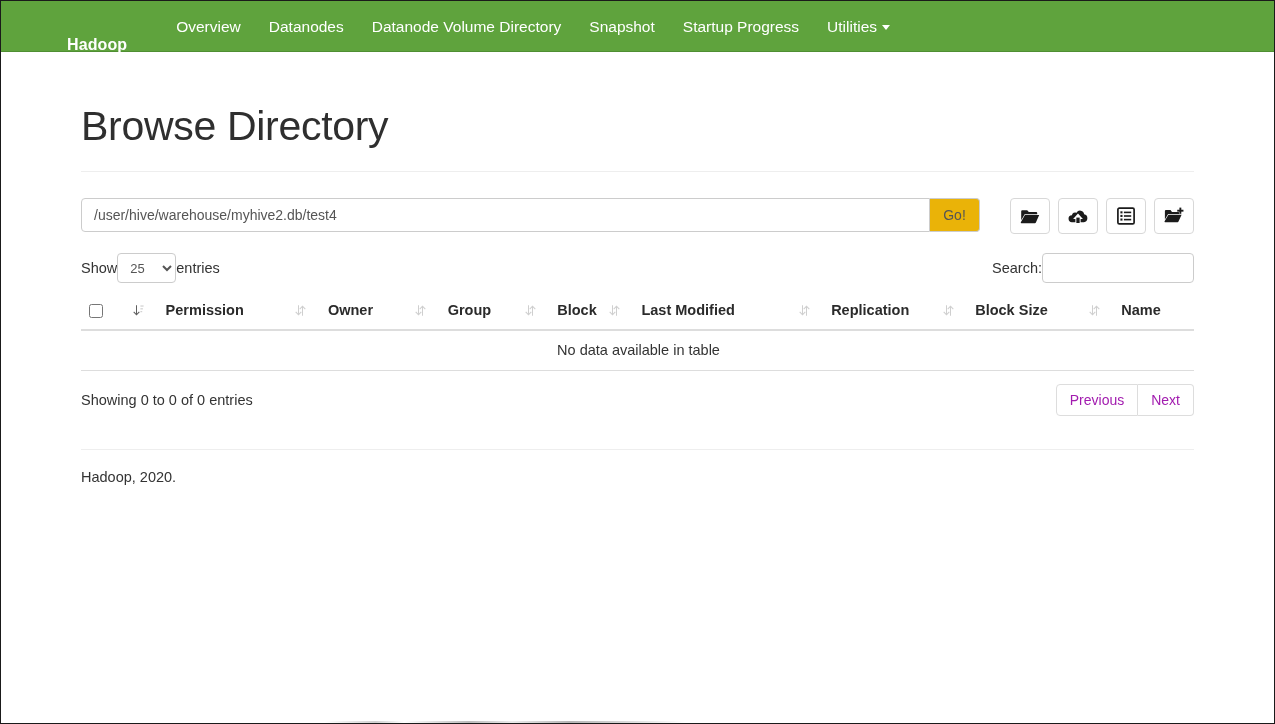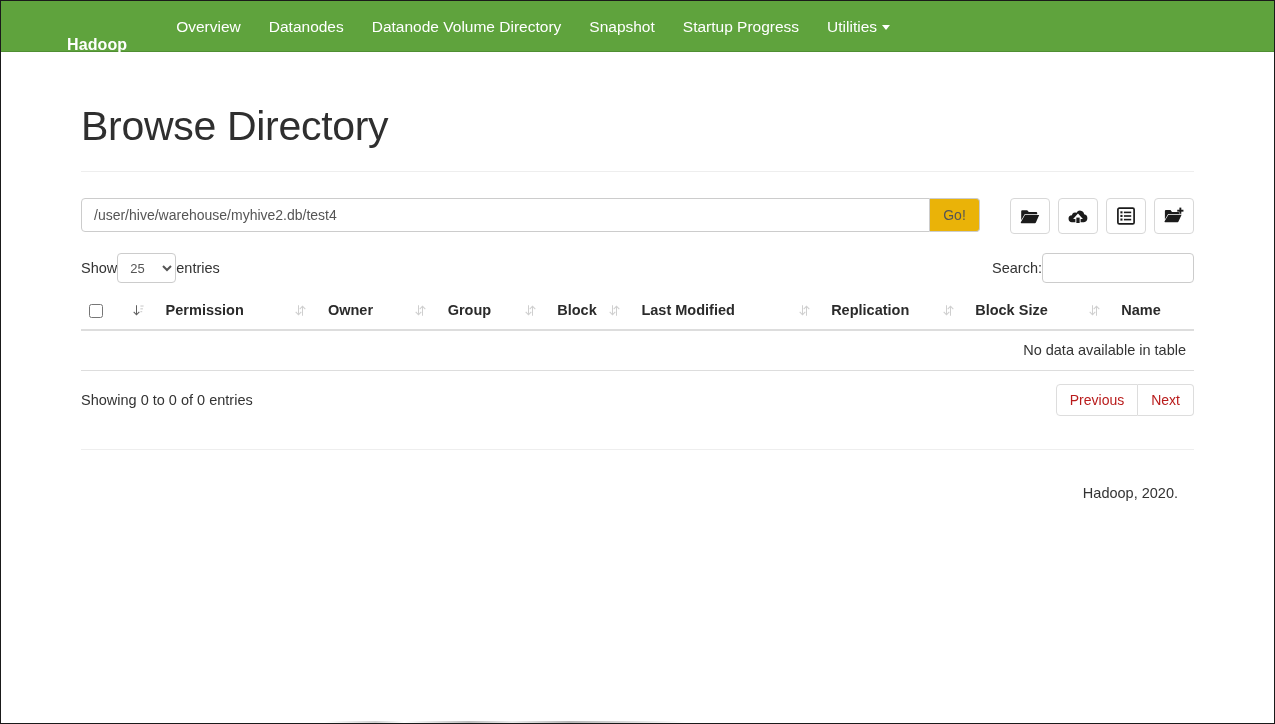--- a/index.html
+++ b/index.html
@@ -245,60 +245,59 @@
     height: 14px;
     margin: 0;
     cursor: pointer;
     vertical-align: middle;
   }
   table.dt tbody td.empty {
     font-size: 14.5px;
     color: #333333;
     padding: 11px 8px 12px 10px;
     border-bottom: 1px solid #dddddd;
-    text-align: right;
+    text-align: center;
   }
 
   
   .dt-footer {
     display: flex;
     justify-content: space-between;
     align-items: center;
     margin-top: 13px;
   }
   .dt-info {
     font-size: 14.5px;
     color: #333333;
   }
   .dt-paginate {
     display: flex;
   }
   .pg-btn {
     font-size: 14px;
     font-family: "Liberation Sans", sans-serif;
-    color: #b91c1c;
+    color: #a21caf;
     background: #ffffff;
     border: 1px solid #dddddd;
     padding: 7px 13px;
     cursor: default;
   }
   .pg-btn.prev { border-radius: 4px 0 0 4px; }
   .pg-btn.next { border-radius: 0 4px 4px 0; border-left: 0; }
 
   
   footer.page-footer {
     margin-top: 33px;
     padding-top: 19px;
     border-top: 1px solid #eeeeee;
   }
   footer.page-footer p {
-    margin: 16px;
+    margin: 0;
     font-size: 14.5px;
     color: #333333;
-    text-align: right;
   }
   .bottom-artifact {
     position: absolute;
     left: 324px;
     bottom: 0px;
     width: 360px;
     height: 2px;
     background: linear-gradient(to right,
       rgba(120,120,120,0) 0%, rgba(120,120,120,0.35) 14%,
       rgba(120,120,120,0) 22%, rgba(120,120,120,0.5) 40%,

